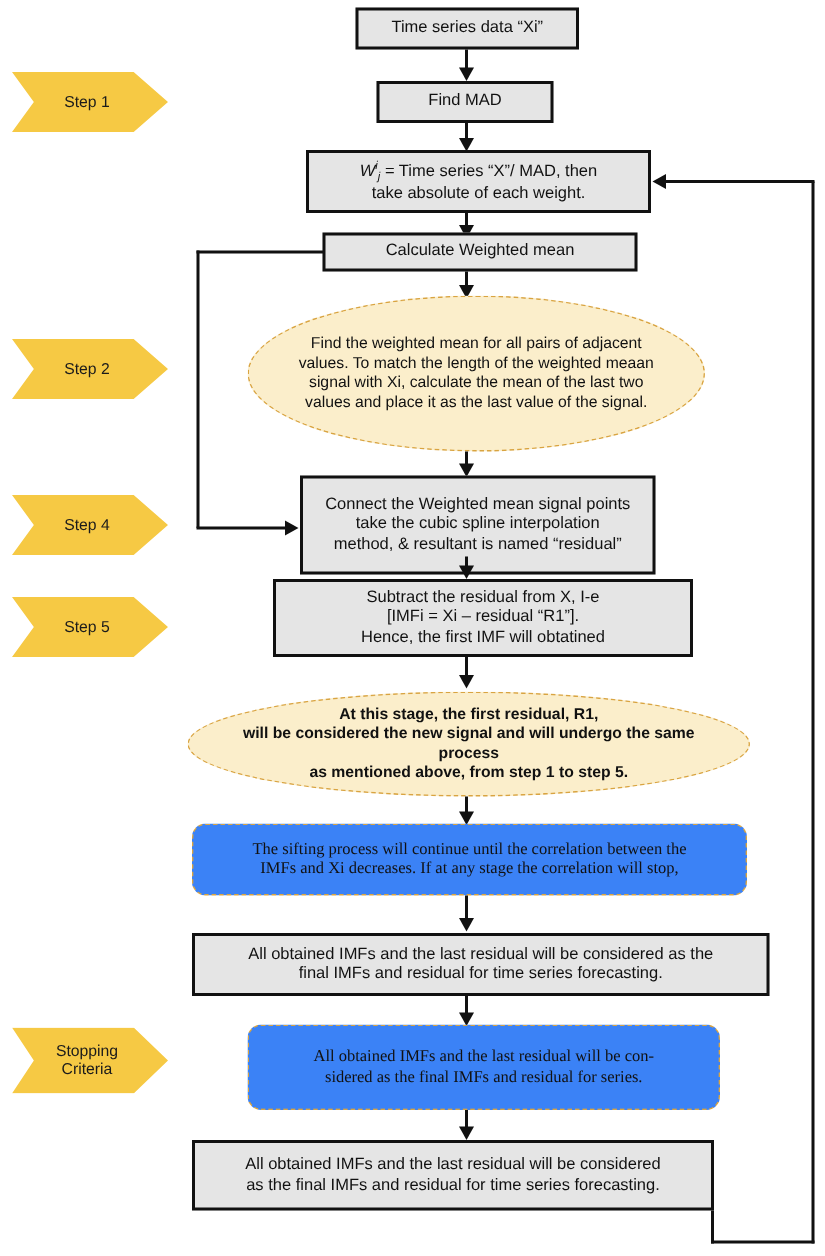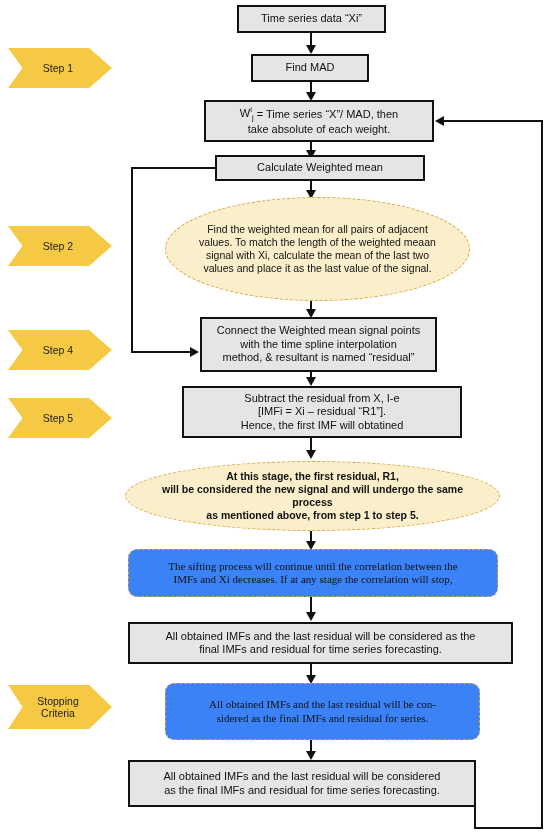--- a/index.html
+++ b/index.html
@@ -78,21 +78,21 @@
     border-left:9px solid #111111;
   }
   .arrowLeft{
     position:absolute;
     width:0;height:0;
     border-top:5.5px solid transparent;
     border-bottom:5.5px solid transparent;
     border-right:9px solid #111111;
   }
   .ital{}
-  .wsym{}
+  .wsym{font-style:italic;}
   .wsym sub{font-size:7.5px;}
   .wsym sup{font-size:7.5px;}
 </style>
 </head>
 <body>
 
 <div id="canvas">
 
   <div class="chevron" style="left:8px;top:48px;width:104px;height:40px;">
     <span class="txt">Step 1</span>
@@ -156,24 +156,24 @@
       <span>Find the weighted mean for all pairs of adjacent</span><br>
       <span>values. To match the length of the weighted meaan</span><br>
       <span>signal with </span><span class="ital">Xi</span><span>, calculate the mean of the last two</span><br>
       <span>values and place it as the last value of the signal.</span>
     </span>
   </div>
 
   <div class="lineV" style="left:310px;top:301px;height:12px;"></div>
   <div class="arrowDown" style="left:305.5px;top:309px;"></div>
 
-  <div class="node proc" style="left:200px;top:317px;width:237px;height:55px;text-align:center;">
+  <div class="node proc" style="left:200px;top:317px;width:237px;height:66px;text-align:center;">
     <span class="txt">
       <span>Connect the Weighted mean signal points</span><br>
-      <span>with the time spline interpolation</span><br>
+      <span>take the cubic spline interpolation</span><br>
       <span>method, &amp; resultant is named “residual”</span>
     </span>
   </div>
 
   <div class="lineV" style="left:310px;top:371px;height:9px;"></div>
   <div class="arrowDown" style="left:305.5px;top:377px;"></div>
 
   <div class="node proc" style="left:182px;top:386px;width:280px;height:52px;justify-content:center;">
     <span class="txt">
       <span>Subtract the residual from X, I-e</span><br>

